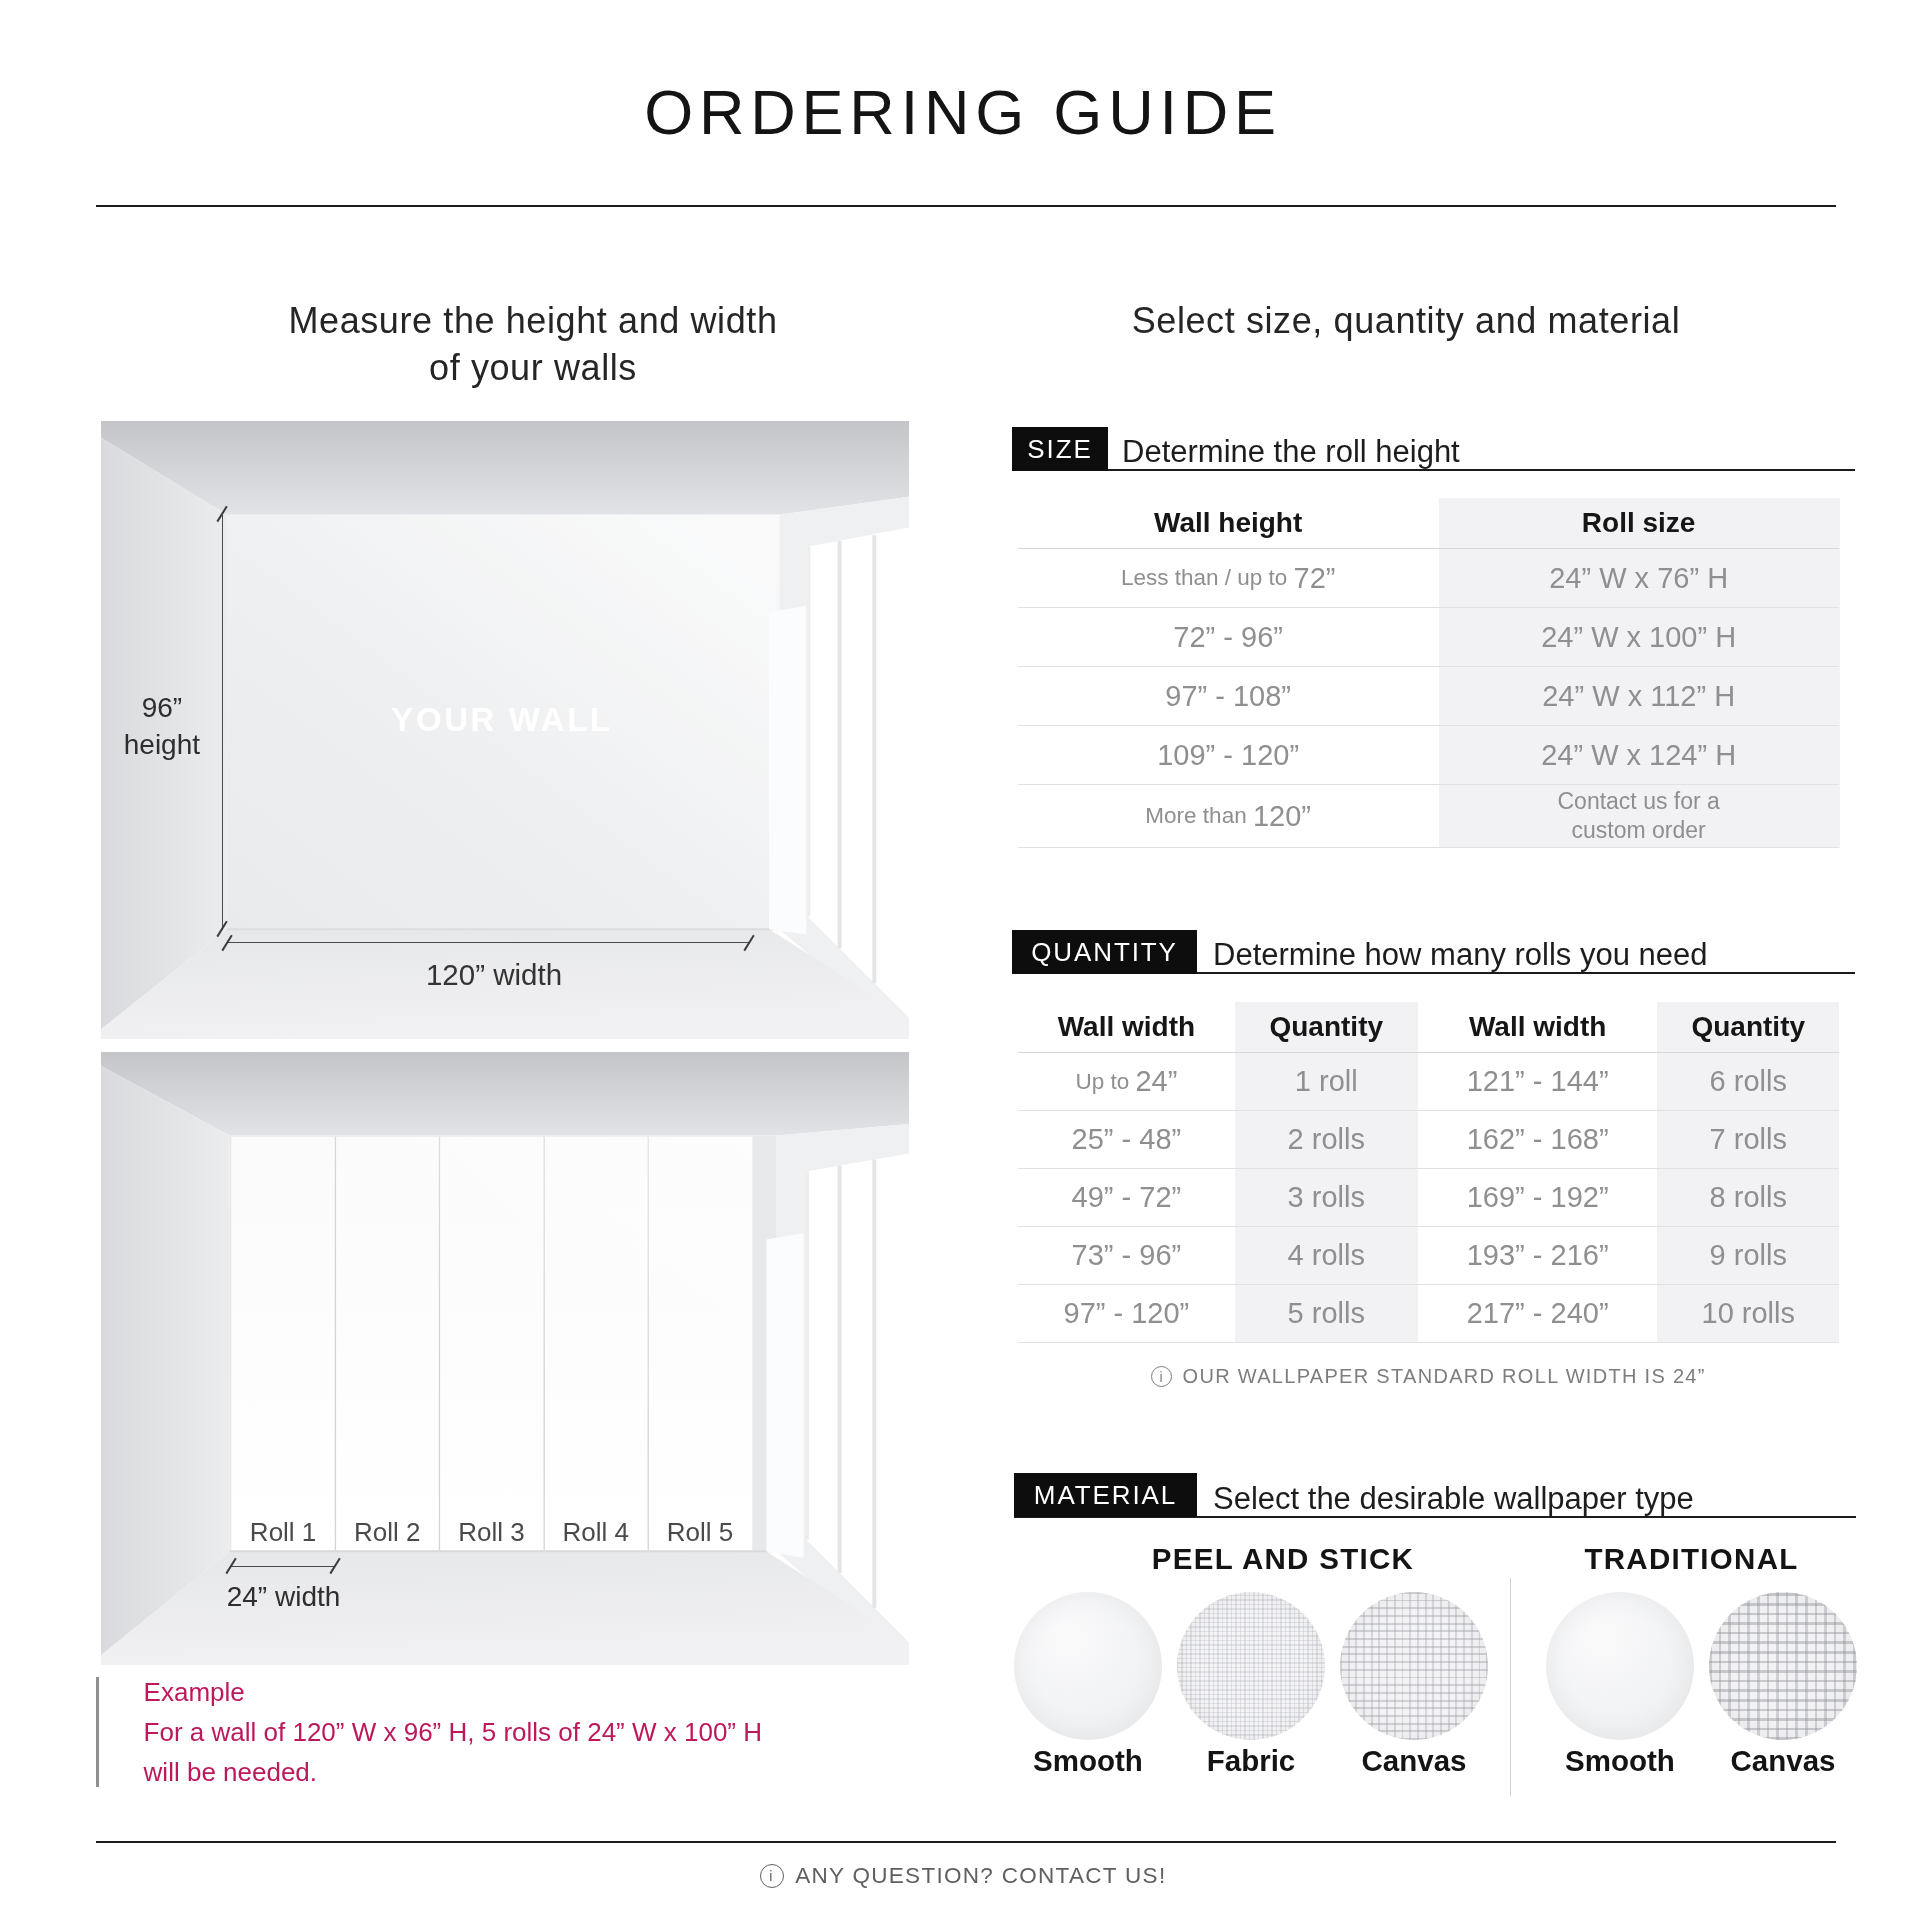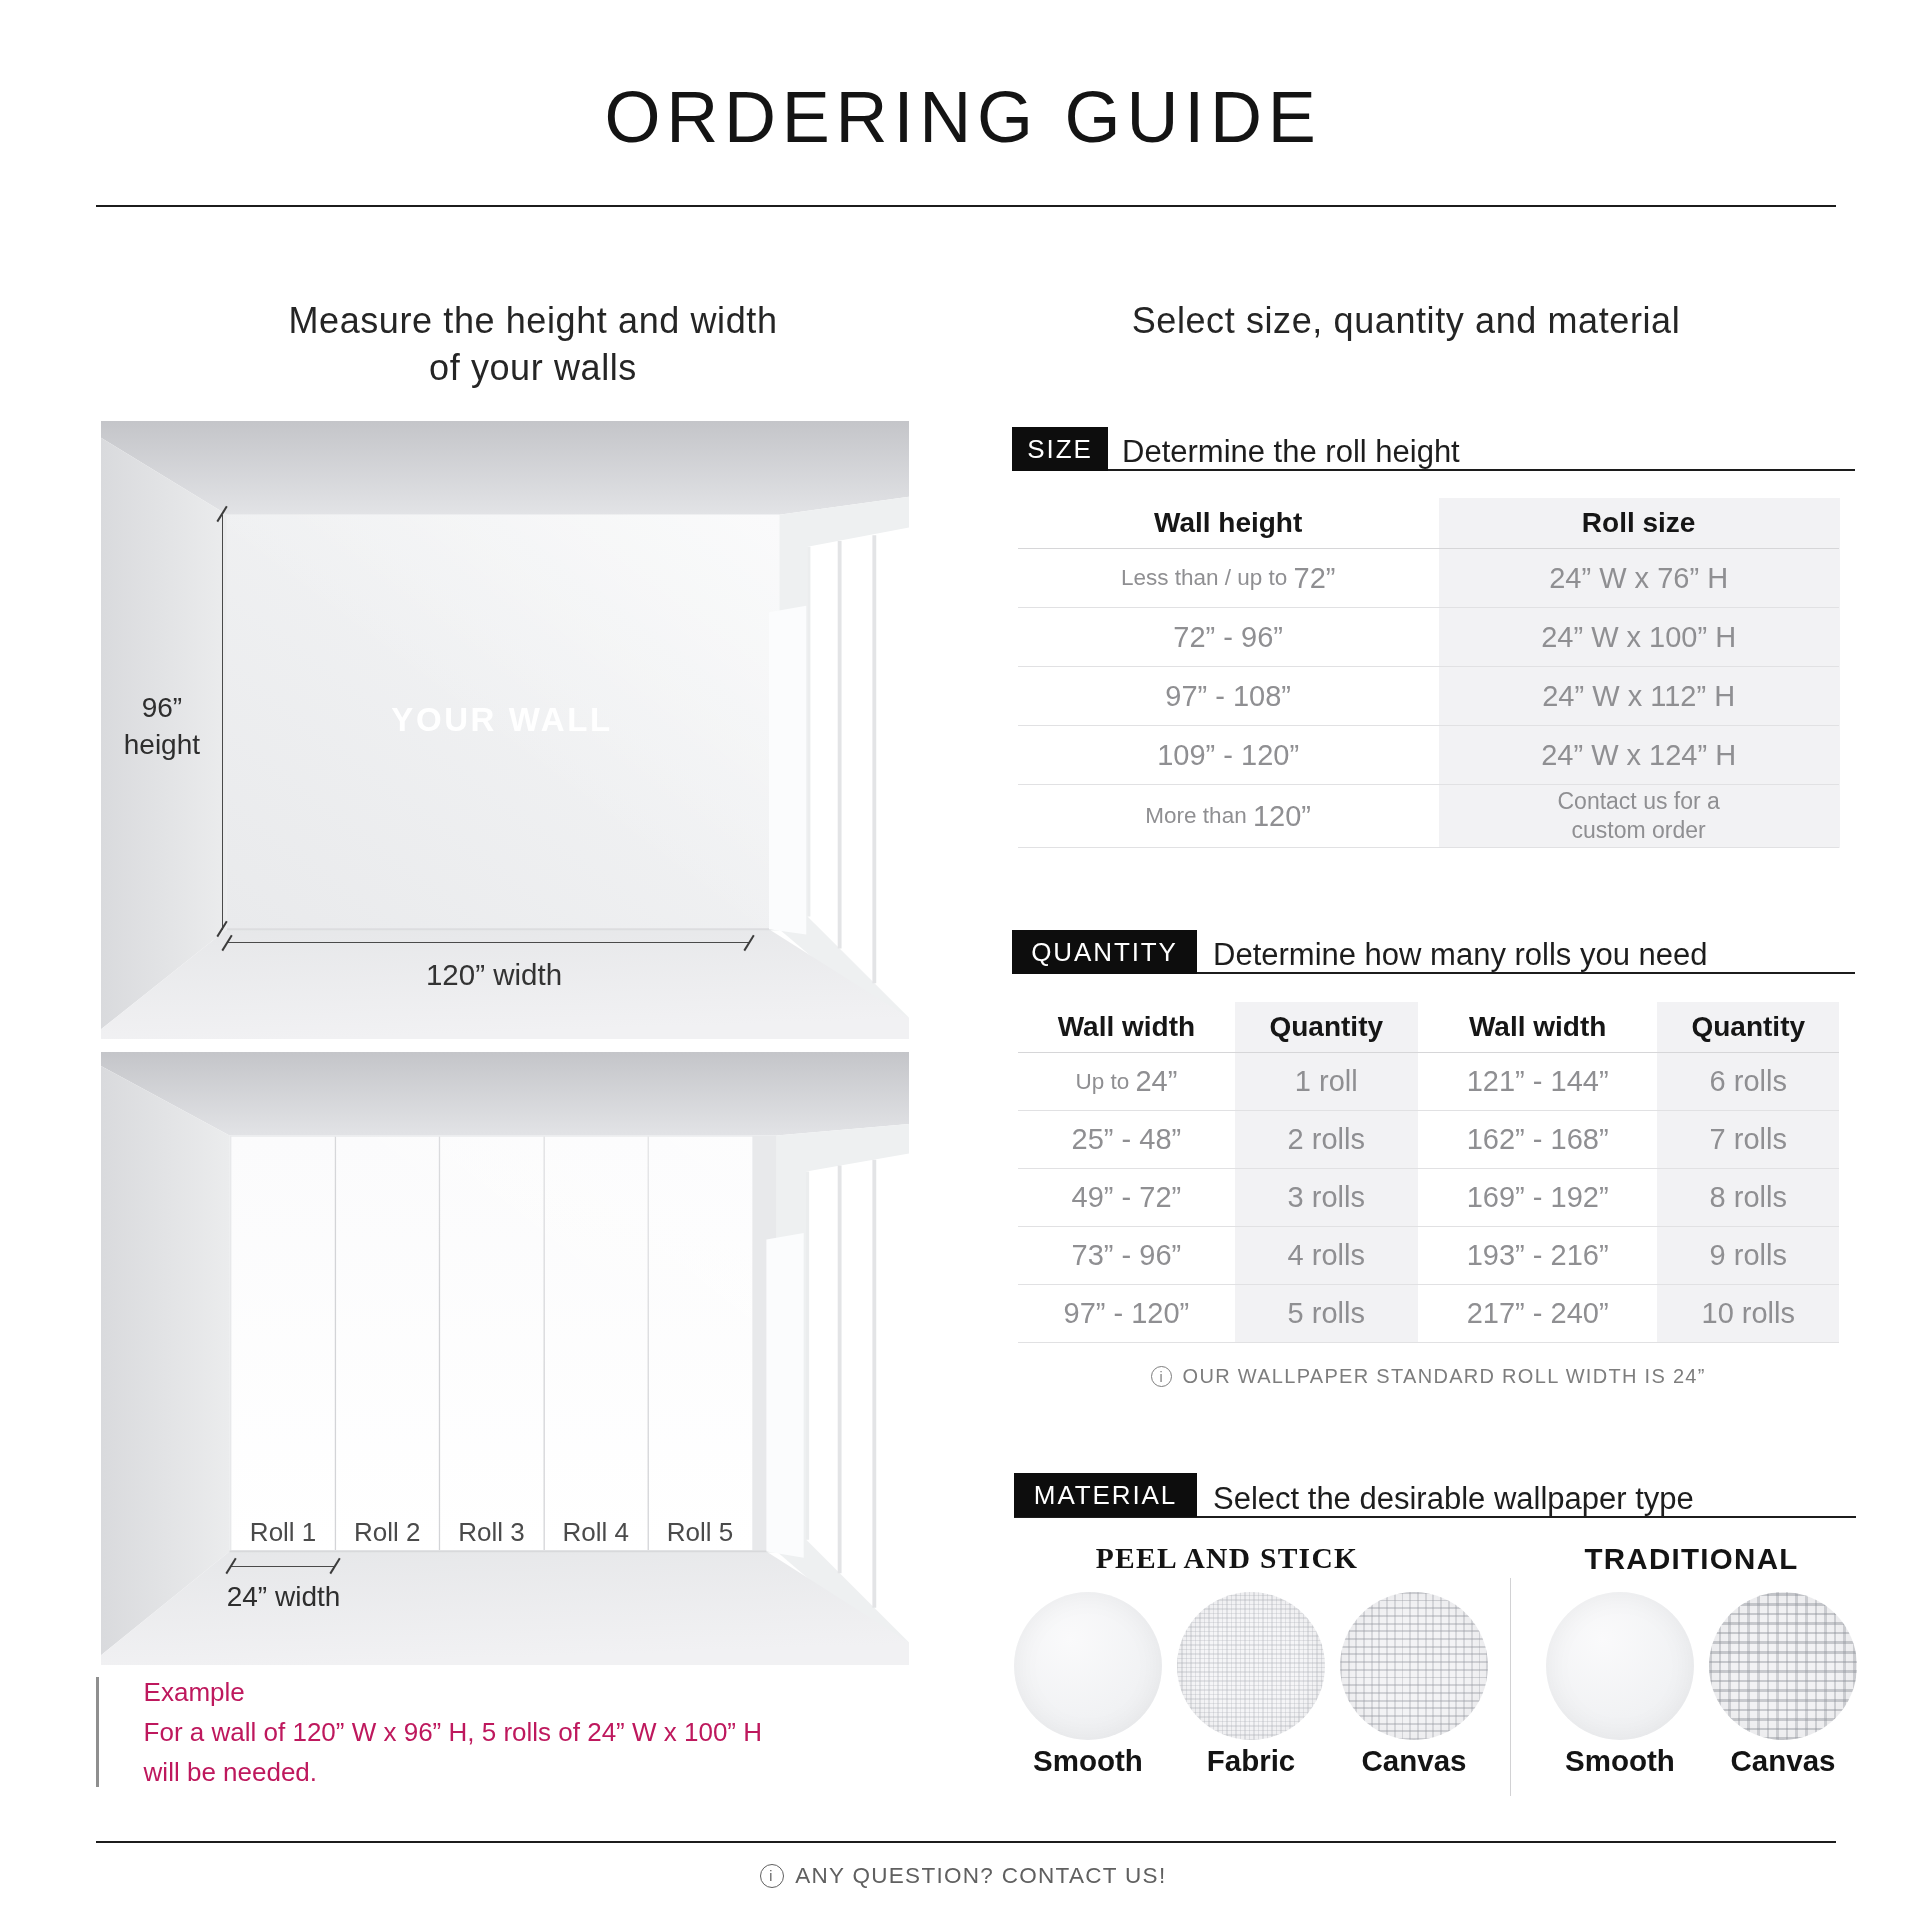--- a/index.html
+++ b/index.html
@@ -1,21 +1,21 @@
 <!DOCTYPE html>
 <html style="font-size:10.3px"><head>
 <meta charset="utf-8">
 <style>
   html,body{margin:0;padding:0;background:#fff;}
   #page{position:relative;width:1926px;height:1926px;background:#ffffff;overflow:hidden;
         font-family:"Liberation Sans","DejaVu Sans",sans-serif;color:#1f1f1f;}
   .abs{position:absolute;}
   .center{text-align:center;}
   
-  .main-title{left:0;right:0;top:76px;text-align:center;font-size:72px;font-weight:300;
+  .main-title{left:0;right:0;top:76px;text-align:center;font-size:63px;font-weight:300;
               letter-spacing:5.8px;color:#141414;}
   .rule{background:#1c1c1c;height:1.9px;}
   
   .col-heading{font-size:36px;letter-spacing:0.6px;color:#252525;line-height:47px;text-align:center;}
   
   .room{overflow:hidden;background:#fff;}
   .room svg{position:absolute;left:0;top:0;width:100%;height:100%;}
   .dim-line{background:#4a4a4a;}
   .tick{position:absolute;width:18px;height:1.9px;background:#3c3c3c;transform:rotate(-58deg);}
   .dim-label{color:#2e2e2e;font-size:27px;}
@@ -298,21 +298,21 @@
 
   <div class="abs note-row" style="left:1018px;top:1365px;width:821px;">
     <span class="info-icon" style="width:19px;height:19px;border-width:1.6px;">i</span>
     <span>OUR WALLPAPER STANDARD ROLL WIDTH IS 24”</span>
   </div>
 
   <div class="abs rule" style="left:1014px;top:1516px;width:842px;"></div>
   <div class="abs badge" style="left:1014px;top:1473px;width:183px;">MATERIAL</div>
   <div class="abs sec-title" style="left:1213px;top:1481px;">Select the desirable wallpaper type</div>
 
-  <div class="abs mat-group-title" style="left:990px;top:1542px;width:474px;font-family:Liberation Serif, serif;">PEEL AND STICK</div>
+  <div class="abs mat-group-title" style="left:1046px;top:1542px;width:474px;">PEEL AND STICK</div>
   <div class="abs mat-group-title" style="left:1534px;top:1542px;width:315px;">TRADITIONAL</div>
 
   <div class="abs" style="left:1510px;top:1578px;width:1.3px;height:218px;background:#d2d2d4;"></div>
 
   <div class="swatch tex-smooth" style="left:1014px;top:1592px;"></div>
   <div class="swatch tex-fabric" style="left:1177px;top:1592px;"></div>
   <div class="swatch tex-canvas" style="left:1340px;top:1592px;"></div>
   <div class="swatch tex-smooth" style="left:1546px;top:1592px;"></div>
   <div class="swatch tex-canvas2" style="left:1709px;top:1592px;"></div>
 

